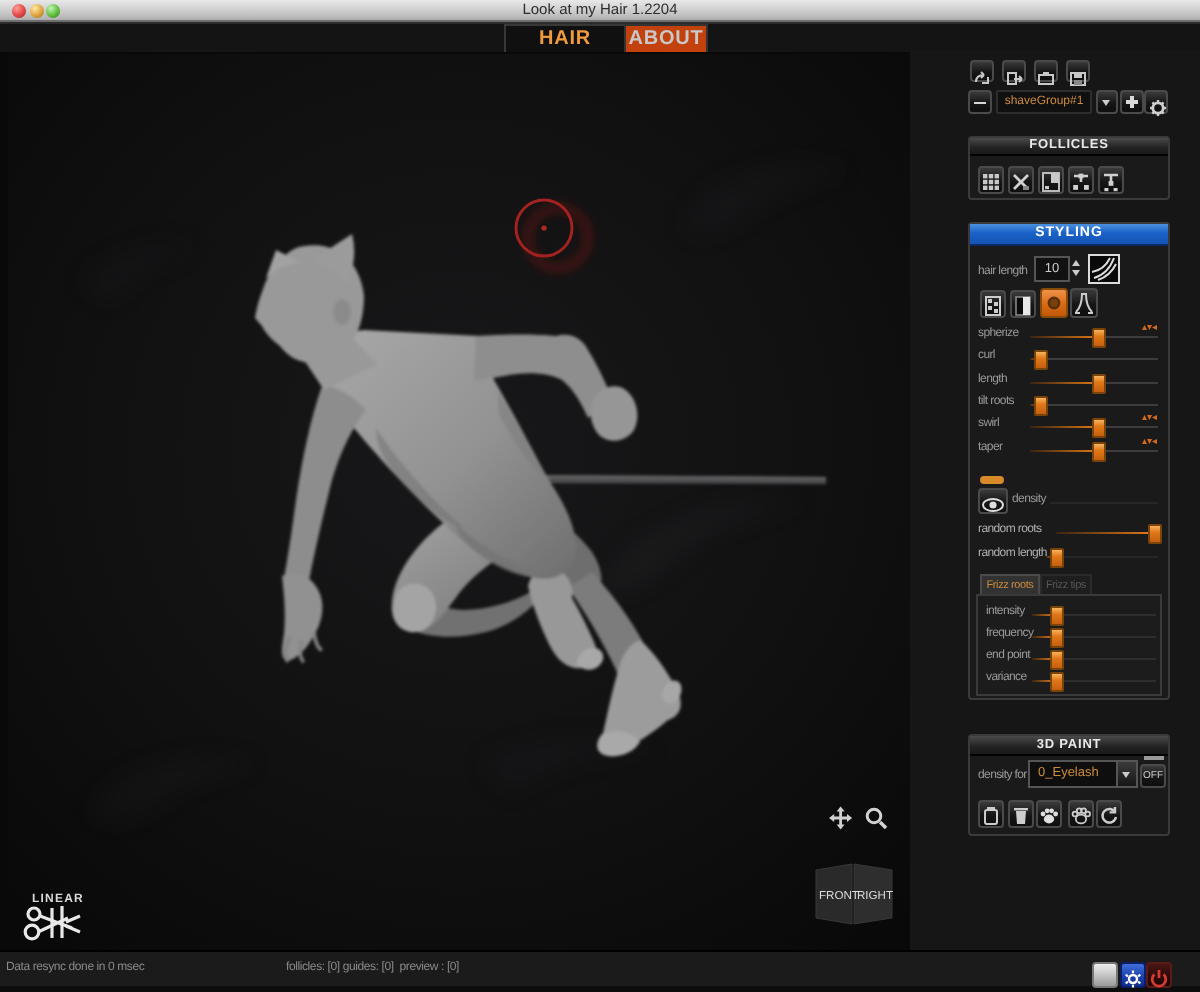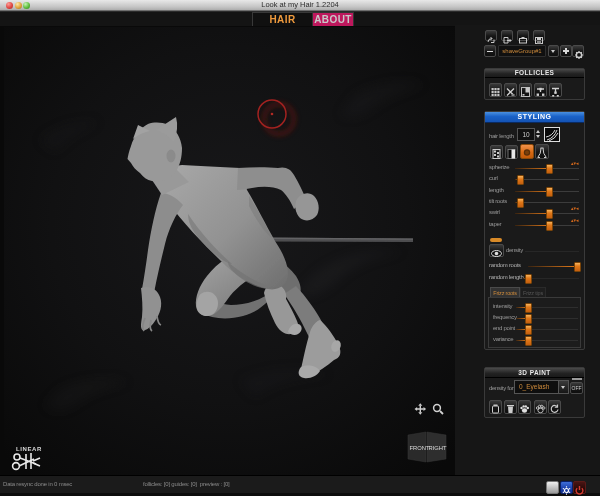--- a/index.html
+++ b/index.html
@@ -35,21 +35,21 @@
 
   <div class="abs" id="titlebar">
     <div class="title">Look at my Hair 1.2204</div>
     <div class="abs tl" style="left:6px;background:radial-gradient(circle at 35% 30%,#ff9d96,#df4744 55%,#a02622);"></div>
     <div class="abs tl" style="left:14.5px;background:radial-gradient(circle at 35% 30%,#ffe9a8,#dfa33e 55%,#9a6d14);"></div>
     <div class="abs tl" style="left:23px;background:radial-gradient(circle at 35% 30%,#c4f2b4,#5ebe3e 55%,#2a7a16);"></div>
   </div>
 
   <div class="abs" id="tabbar">
     <div class="tab" style="left:252px;width:59px;background:#101010;border:1px solid #383838;border-bottom:0;color:#ef9a3d;">HAIR SALOON</div>
-    <div class="tab" style="left:312px;width:40px;background:#be185d;border:1px solid #333;border-bottom:0;color:#c8c8c8;">ABOUT</div>
+    <div class="tab" style="left:312px;width:40px;background:#c2410c;border:1px solid #333;border-bottom:0;color:#c8c8c8;">ABOUT</div>
   </div>
 
   <div class="abs" id="vp">
     <svg width="451" height="448" viewBox="4 27 451 448">
       <defs>
         <radialGradient id="bgvig" cx="50%" cy="44%" r="72%">
           <stop offset="0%" stop-color="#18181a"></stop>
           <stop offset="55%" stop-color="#111112"></stop>
           <stop offset="100%" stop-color="#090909"></stop>
         </radialGradient>

